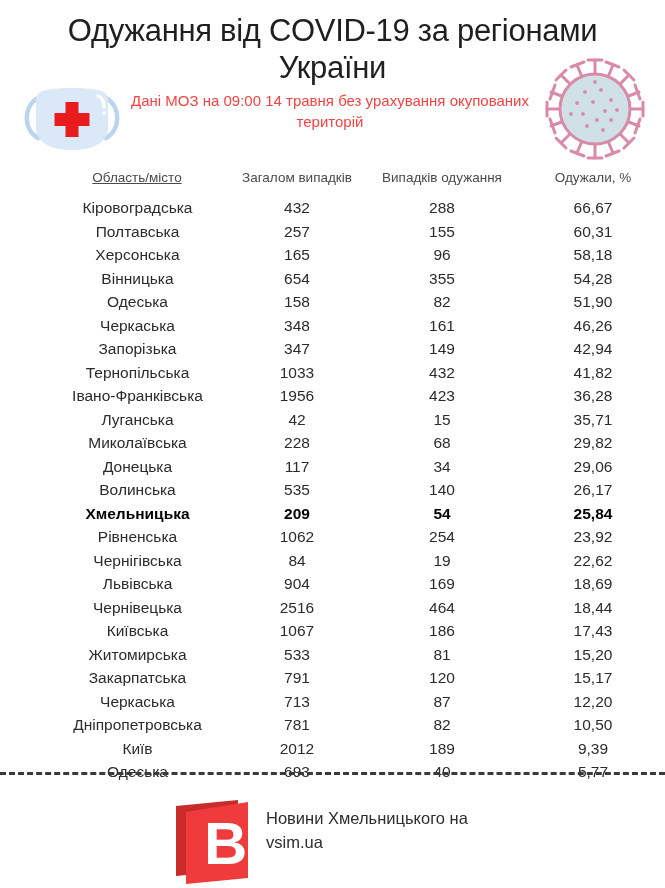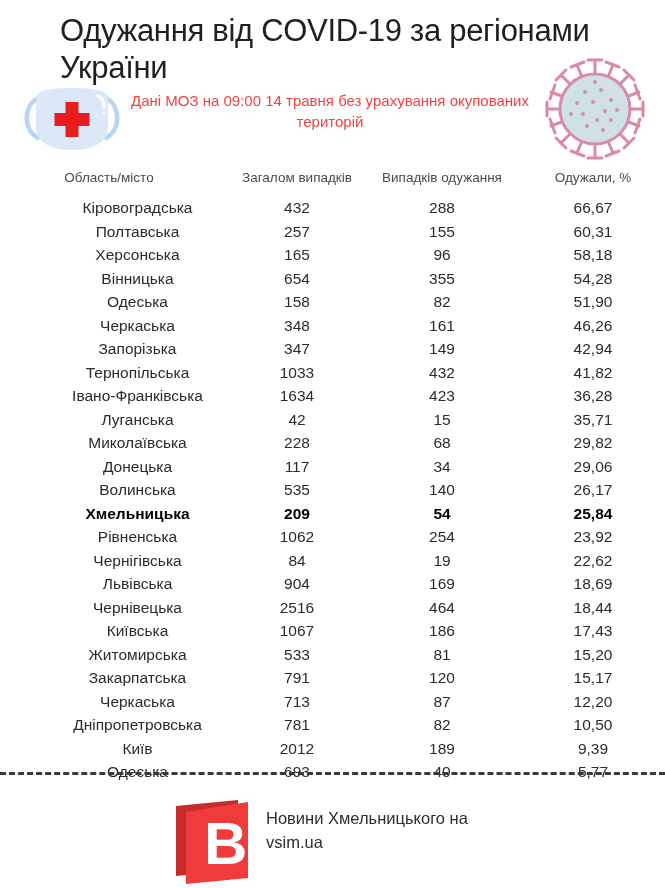--- a/index.html
+++ b/index.html
@@ -21,20 +21,21 @@
   .header {
     position: relative;
     width: 665px;
     height: 150px;
   }
   .title {
     position: absolute;
     left: 60px;
     top: 12px;
     width: 545px;
+    text-align: center;
     font-size: 31px;
     line-height: 37px;
     font-weight: 400;
     letter-spacing: -0.3px;
     color: #201f1f;
   }
   .subtitle {
     position: absolute;
     left: 118px;
     top: 90px;
@@ -119,21 +120,21 @@
     color: #555555;
   }
   .head-row .col-region,
   .head-row .col-total,
   .head-row .col-recovered,
   .head-row .col-percent {
     font-size: 13.5px;
     line-height: 36px;
     color: #4a4a4a;
   }
-  .head-row .col-region { left: 14px; width: 190px; text-align: center; }
+  .head-row .col-region { left: 42px; width: 190px; text-align: center; text-decoration: underline; }
 
   .row.highlight .col-region,
   .row.highlight .col-total,
   .row.highlight .col-recovered,
   .row.highlight .col-percent {
     font-weight: 700;
     color: #000000;
   }
 
   
@@ -304,21 +305,21 @@
         <div class="col-percent">42,94</div>
       </div>
       <div class="row">
         <div class="col-region">Тернопільська</div>
         <div class="col-total">1033</div>
         <div class="col-recovered">432</div>
         <div class="col-percent">41,82</div>
       </div>
       <div class="row">
         <div class="col-region">Івано-Франківська</div>
-        <div class="col-total">1634</div>
+        <div class="col-total">1956</div>
         <div class="col-recovered">423</div>
         <div class="col-percent">36,28</div>
       </div>
       <div class="row">
         <div class="col-region">Луганська</div>
         <div class="col-total">42</div>
         <div class="col-recovered">15</div>
         <div class="col-percent">35,71</div>
       </div>
       <div class="row">

